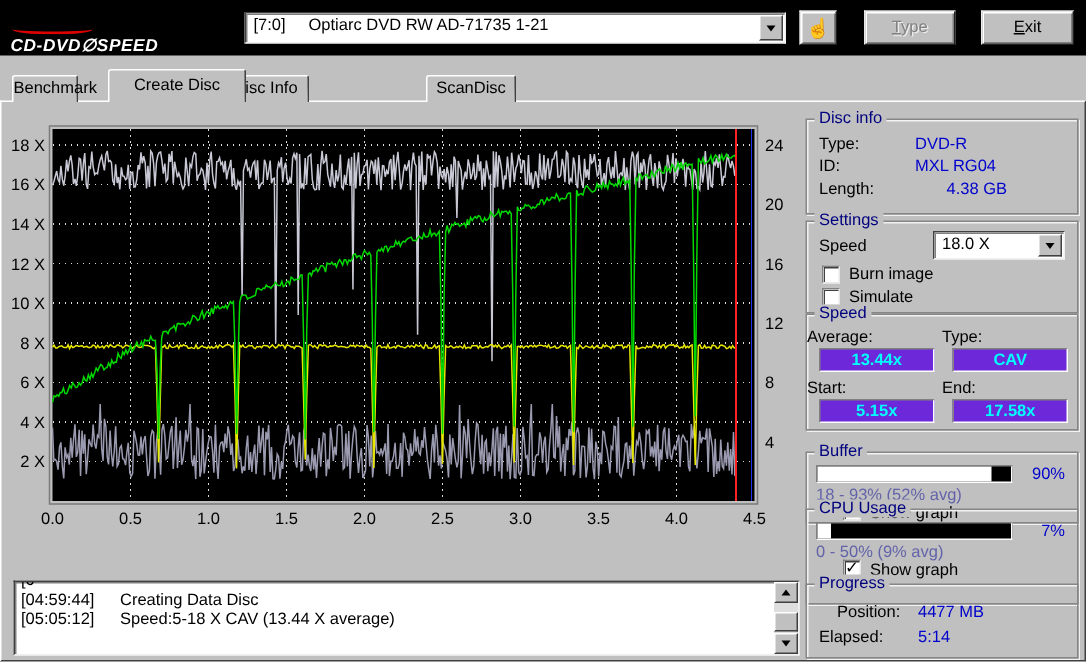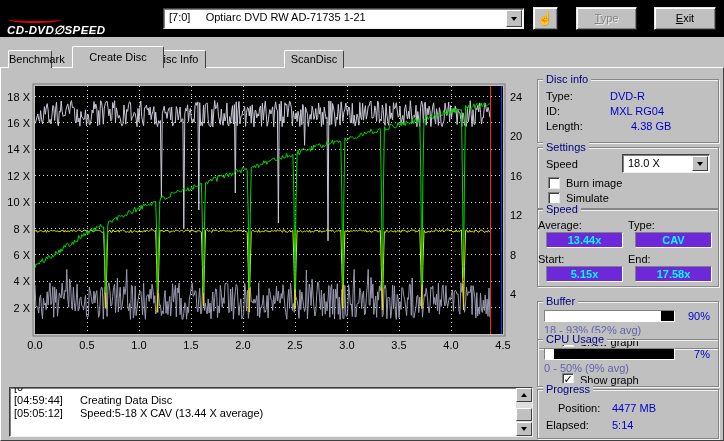--- a/index.html
+++ b/index.html
@@ -184,21 +184,21 @@
       <span class="gtitle">Buffer</span>
       <div class="meter">
           <div class="meter-fill" id="buffer-fill" style="width: 90%;"></div>
         </div>
       <span class="val" style="left:auto;right:8px;top:8px;">90%</span>
       <span class="range" style="left:6px;top:22px;">18 - 93% (52% avg)</span>
       <span class="cb" id="cb-buf" style="left:24px;top:33px;">✓</span>
       <span class="lbl" style="left:42px;top:34px;">Show graph</span>
     </div>
 
-    <div class="group" style="top:271px;height:48px;">
+    <div class="group" style="top:271px;height:64px;">
       <span class="gtitle">CPU Usage</span>
       <div class="meter">
           <div class="meter-fill" id="cpu-fill" style="width: 7%;"></div>
         </div>
       <span class="val" style="left:auto;right:8px;top:8px;">7%</span>
       <span class="range" style="left:6px;top:22px;">0 - 50% (9% avg)</span>
       <span class="cb" id="cb-cpu" style="left:24px;top:33px;">✓</span>
       <span class="lbl" style="left:42px;top:34px;">Show graph</span>
     </div>
 

